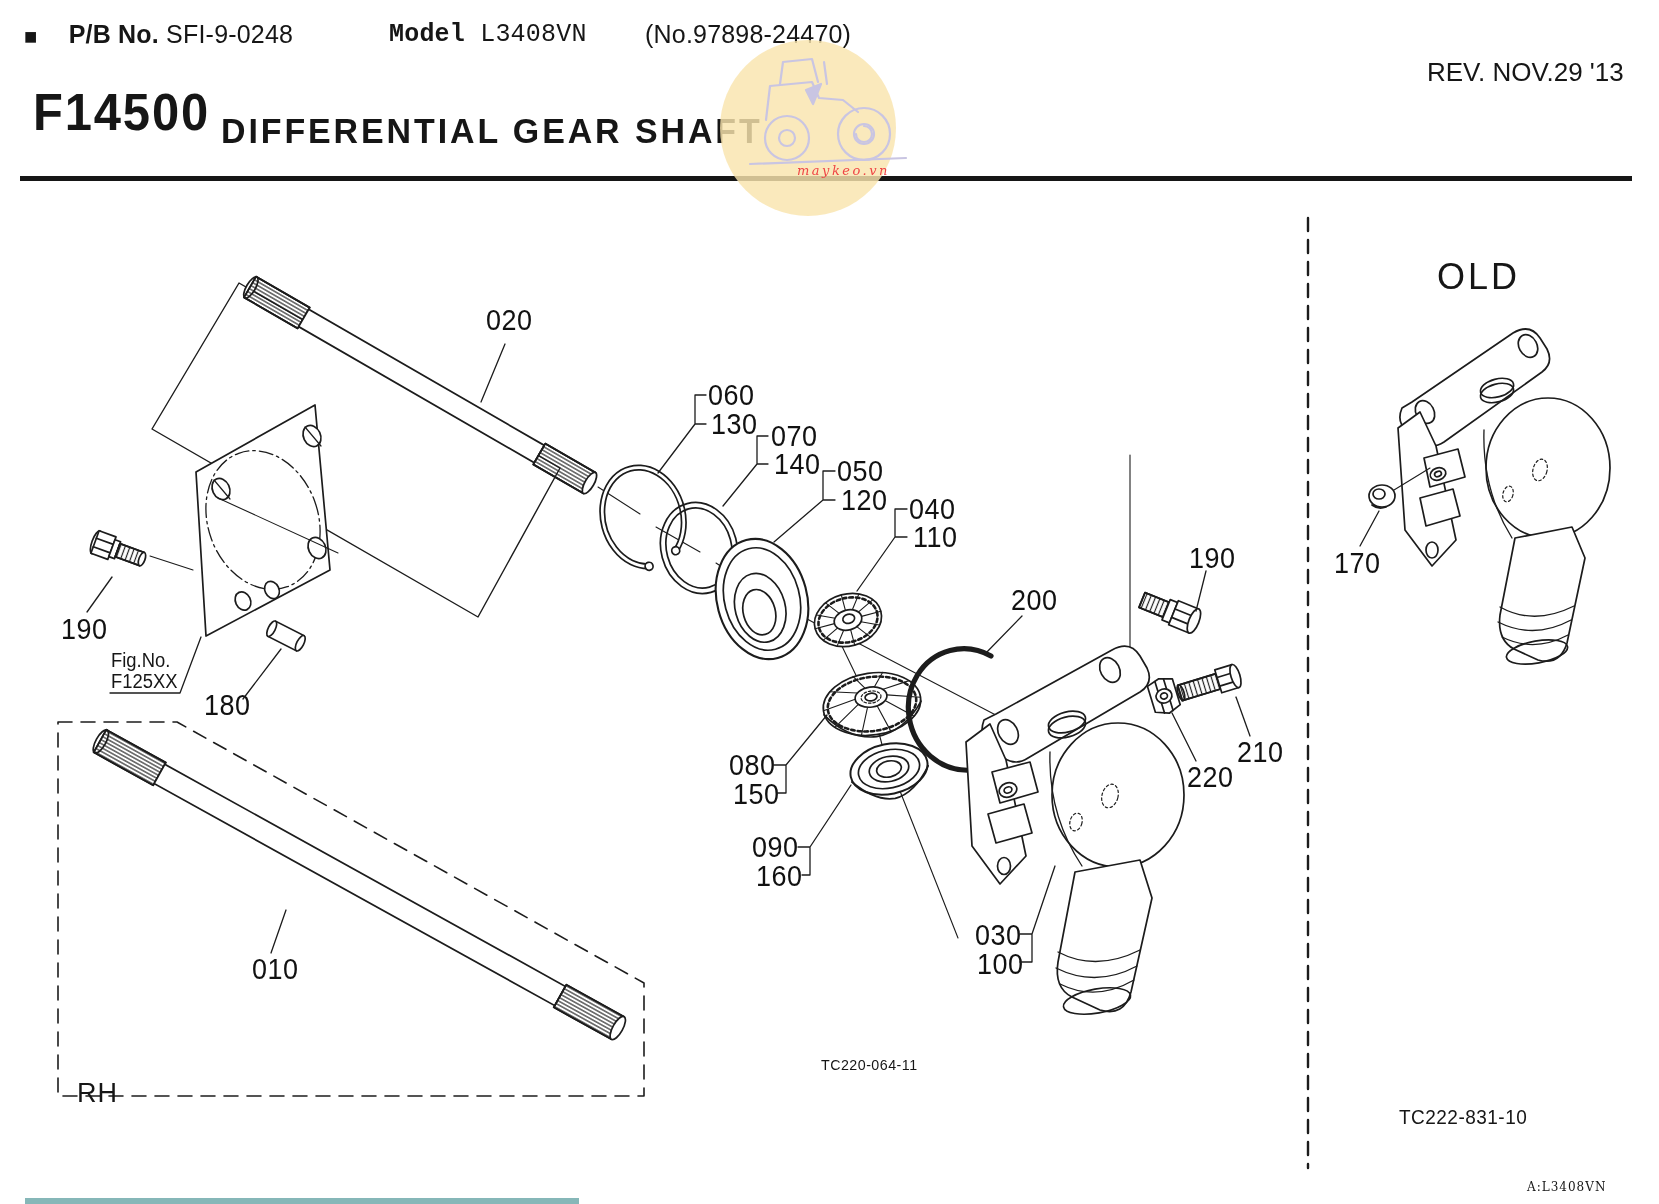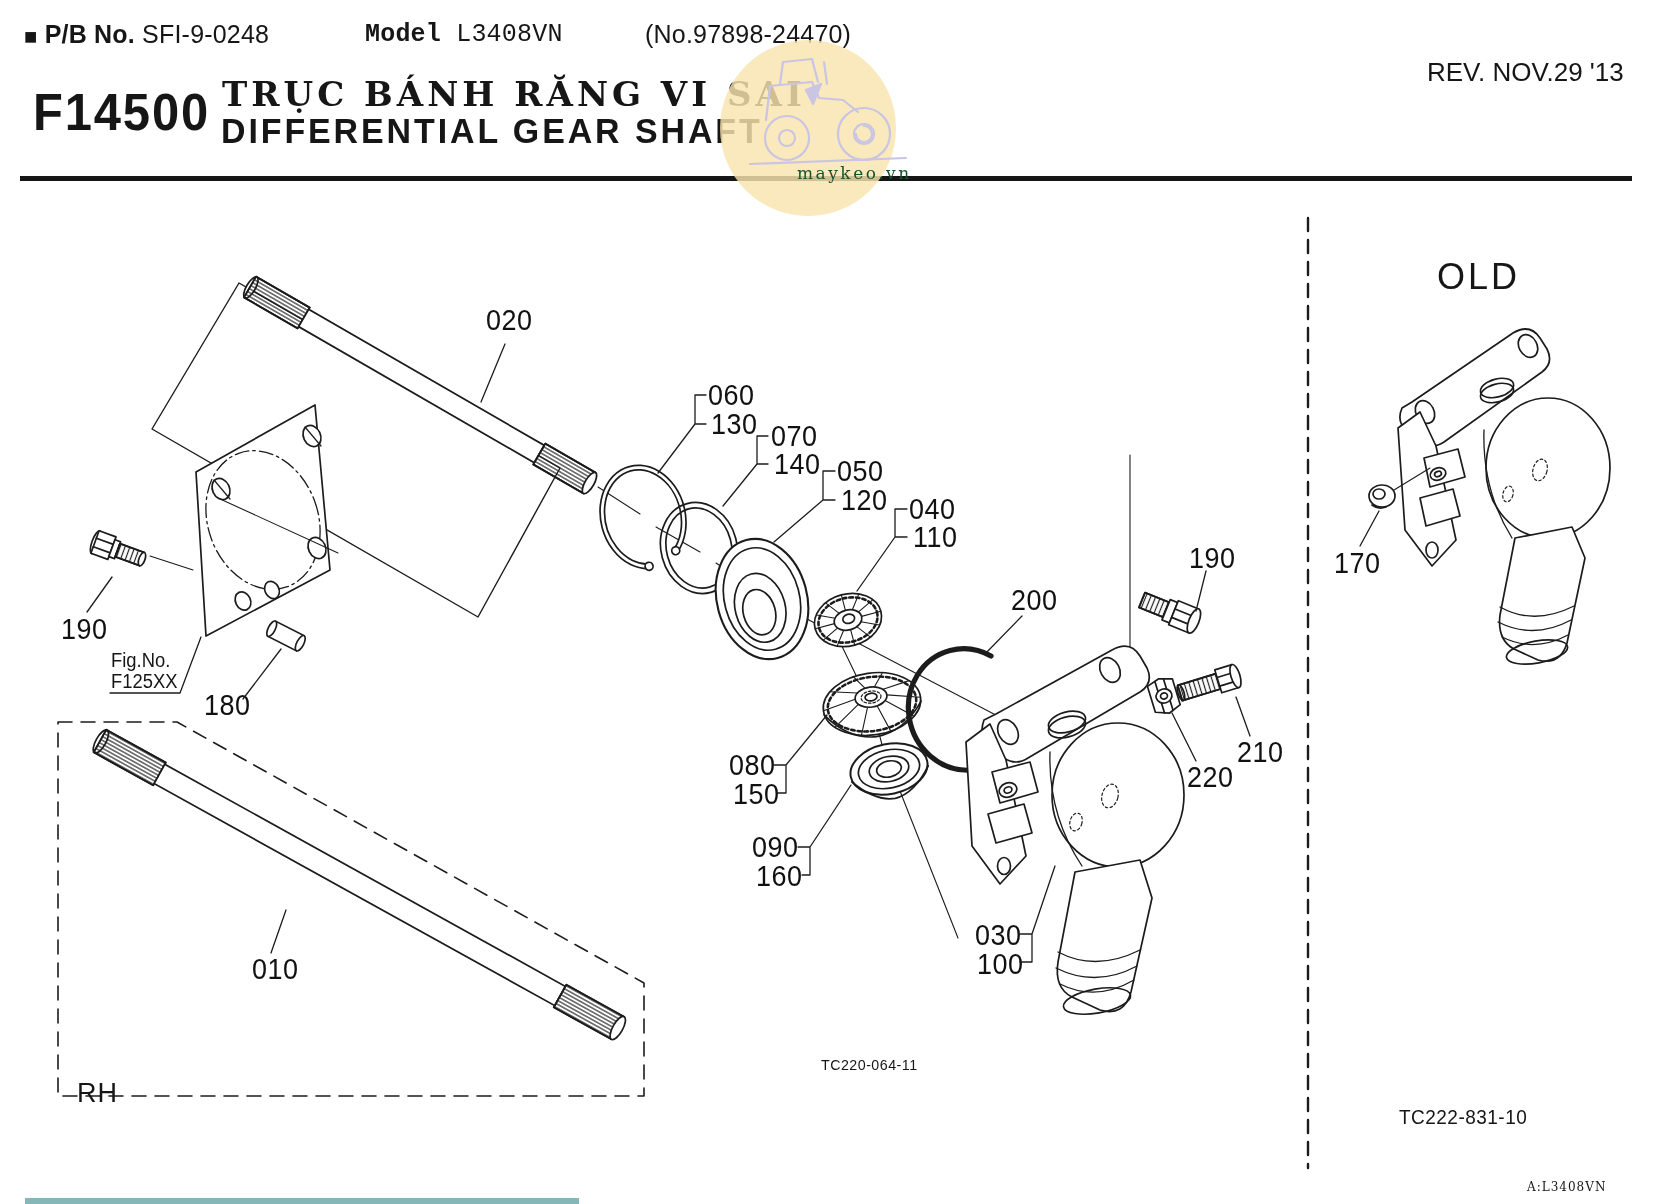--- a/index.html
+++ b/index.html
@@ -1,39 +1,39 @@
 <!DOCTYPE html>
 <html><head>
 <meta charset="utf-8">
 <style>
   html,body{margin:0;padding:0;background:#ffffff;}
   .page{position:relative;width:1659px;height:1204px;background:#fff;overflow:hidden;
         font-family:"Liberation Sans",sans-serif;color:#161616;}
   .abs{position:absolute;white-space:nowrap;}
   
   .hdr{font-size:25px;letter-spacing:.2px;}
-  .hdr b{font-weight:bold;}
+  .hdr b{font-weight:bold;margin-left:24px;}
   .marker{display:inline-block;transform:translateY(1px);font-size:22px;}
   .rev{font-size:26px;margin-top:36px;}
   
   .figcode{font-size:52px;font-weight:bold;letter-spacing:2px;transform:scaleX(.94);transform-origin:left top;}
   .title-vi{font-family:"DejaVu Serif","Liberation Serif",serif;font-weight:bold;font-size:34px;letter-spacing:4px;}
   .title-en{font-weight:bold;font-size:35px;letter-spacing:3px;transform:scaleX(.97);transform-origin:left top;}
   .rule{position:absolute;left:20px;top:176px;width:1612px;height:5px;background:#161616;}
   
   .part-label{position:absolute;font-size:29px;letter-spacing:.5px;color:#111;
               transform:scaleX(.93);transform-origin:left top;line-height:1;}
   .small-note{font-size:20px;transform:scaleX(.92);transform-origin:left top;line-height:1.05;}
   .rh{font-size:27px;letter-spacing:1px;}
   .old{font-size:36px;letter-spacing:3px;}
   .code-main{font-size:15px;letter-spacing:.5px;transform:scaleX(.95);transform-origin:left top;}
   .code-old{font-size:20px;letter-spacing:.5px;transform:scaleX(.95);transform-origin:left top;}
   .footer-code{font-family:"DejaVu Serif","Liberation Serif",serif;font-size:12px;letter-spacing:1px;}
-  .wm-text{font-family:"DejaVu Serif","Liberation Serif",serif;font-size:17px;
-           letter-spacing:2.5px;color:#14532d;}
+  .wm-text{font-family:"DejaVu Serif","Liberation Serif",serif;font-style:italic;font-size:13px;
+           letter-spacing:2.5px;color:#ef4444;}
   .footer-bar{position:absolute;left:25px;top:1198px;width:554px;height:6px;background:#86b7b8;}
   svg.layer{position:absolute;left:0;top:0;}
   .z1{z-index:1}.z2{z-index:2}.z3{z-index:3}.z4{z-index:4}
 </style>
 </head>
 <body>
 
 <div class="page">
 
   <div class="abs hdr z1" style="left:24px;top:20px;">
@@ -42,21 +42,20 @@
     <span>SFI-9-0248</span>
   </div>
   <div class="abs hdr z1" style="left:365px;top:20px;font-family:Liberation Mono, monospace;">
     <b>Model</b>
     <span>L3408VN</span>
   </div>
   <div class="abs hdr z1" style="left:645px;top:20px;">(No.97898-24470)</div>
   <div class="abs rev z1" style="left:1427px;top:21px;">REV. NOV.29 '13</div>
 
   <div class="abs figcode z1" style="left:33px;top:82px;">F14500</div>
-  <div class="abs title-vi z1" style="left:222px;top:74px;">TRỤC BÁNH RĂNG VI SAI</div>
   <div class="abs title-en z1" style="left:221px;top:111px;">DIFFERENTIAL GEAR SHAFT</div>
   <div class="rule z1"></div>
 
   <svg class="layer z2" width="1659" height="1204" viewBox="0 0 1659 1204">
     <defs>
       <pattern id="splines" patternUnits="userSpaceOnUse" width="6" height="3.4">
         <line x1="0" y1="1.7" x2="6" y2="1.7" stroke="#1c1c1c" stroke-width="1.1"></line>
       </pattern>
       <pattern id="threads" patternUnits="userSpaceOnUse" width="4.6" height="40">
         <line x1="2.3" y1="0" x2="2.3" y2="40" stroke="#1c1c1c" stroke-width="1.2"></line>

